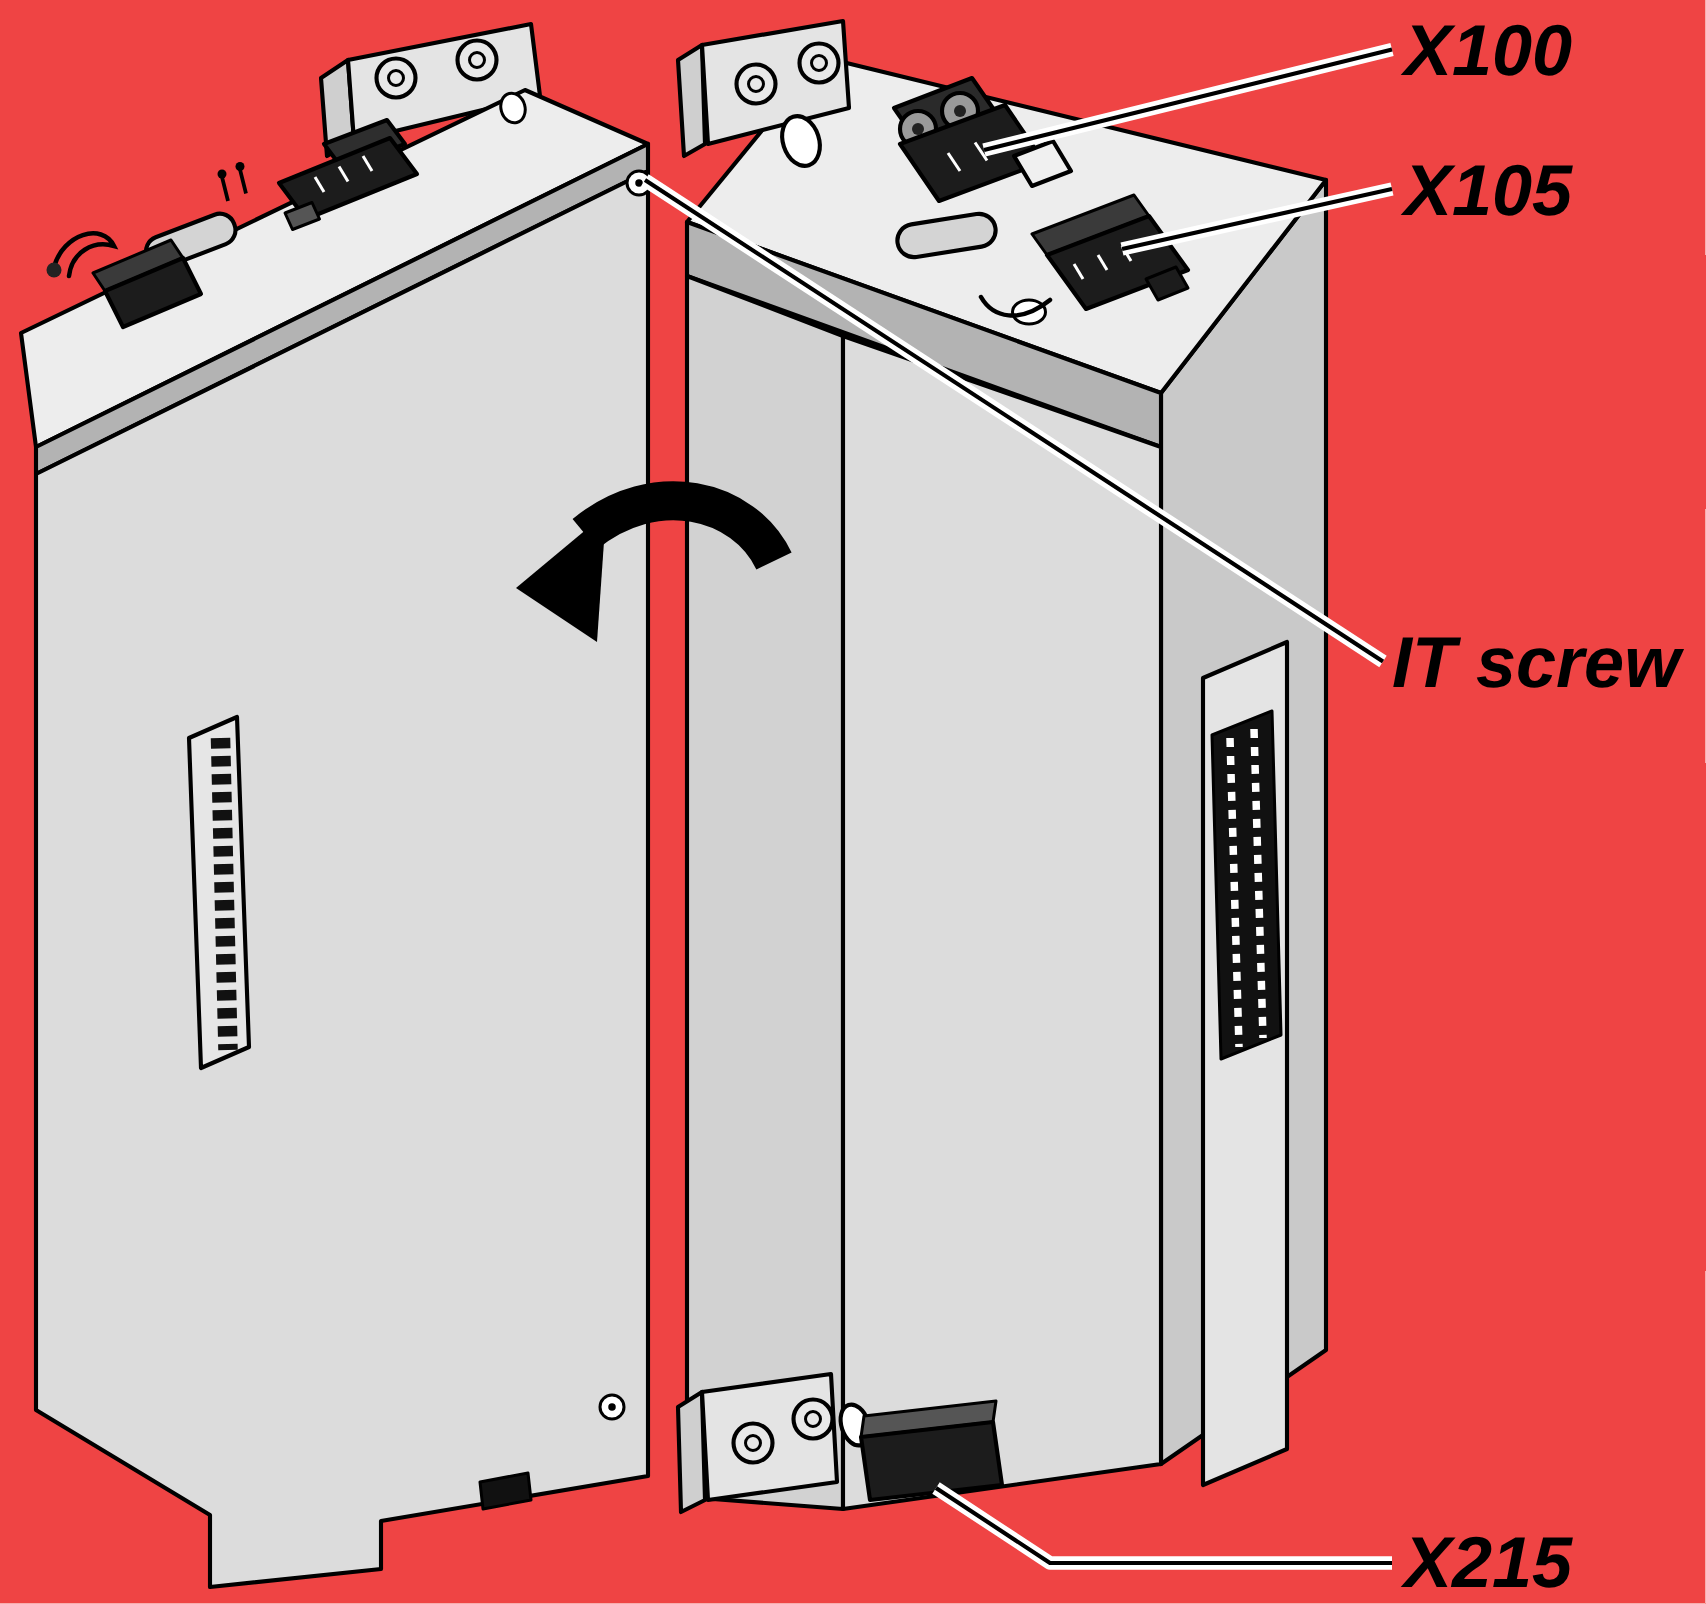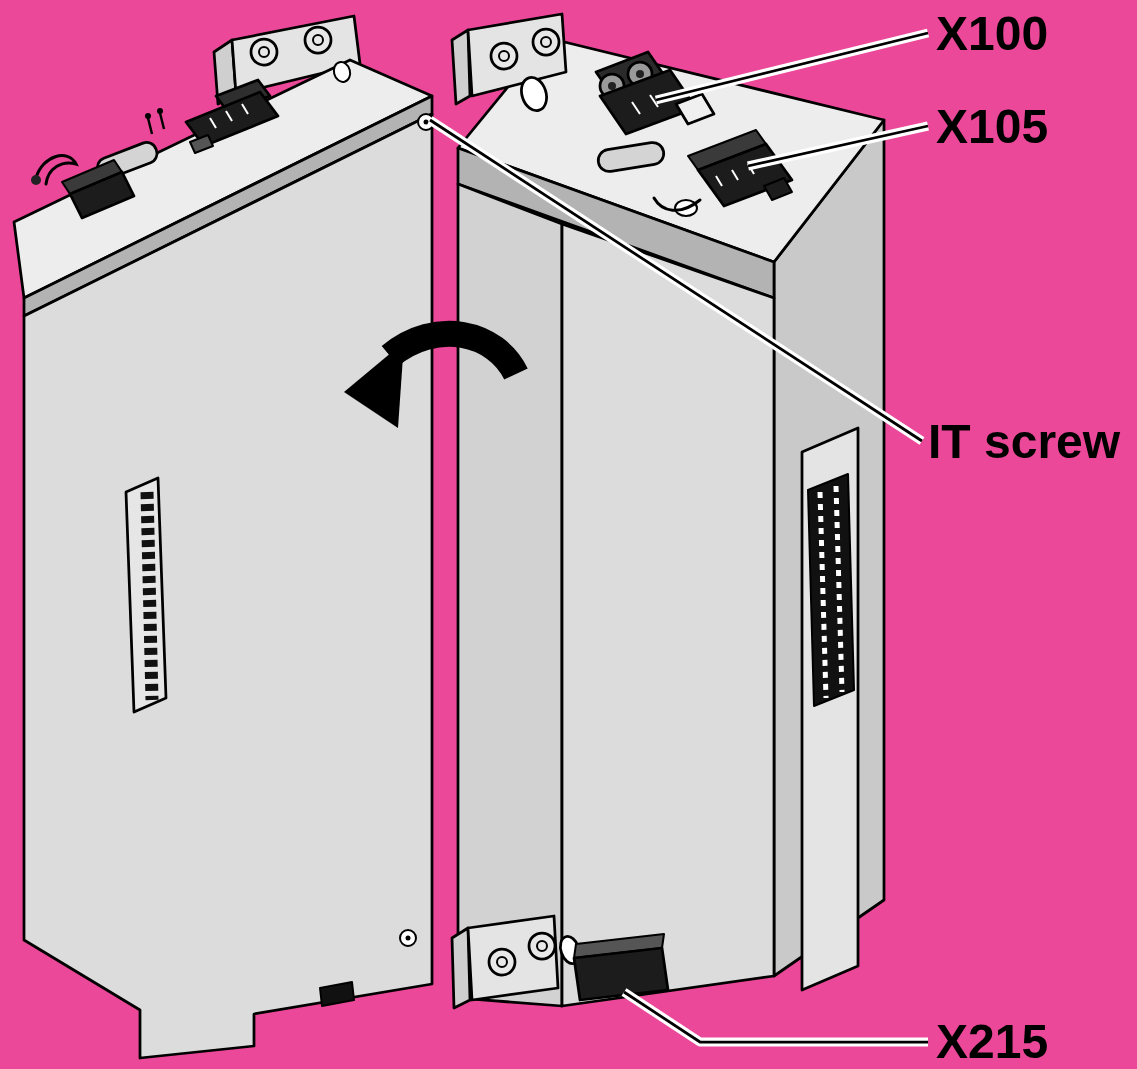--- a/index.html
+++ b/index.html
@@ -1,16 +1,16 @@
 <!DOCTYPE html>
 <html><head>
 <meta charset="utf-8">
 <style>
   html,body{margin:0;padding:0;background:#ffffff;}
-  .stage{position:relative;width:1137px;height:1069px;background:#ec4899;overflow:hidden;}
+  .stage{position:relative;width:1137px;height:1069px;background:#ef4444;overflow:hidden;font-style:italic;}
   svg{display:block;}
   .ol{stroke:#000000;stroke-width:2.75;stroke-linejoin:round;}
   .thin{stroke:#000000;stroke-width:2;stroke-linejoin:round;}
   .leader{stroke:#000000;stroke-width:2.75;fill:none;stroke-linejoin:round;}
   .leader-casing{stroke:#ffffff;stroke-width:9;fill:none;stroke-linejoin:round;}
   .wire{stroke:#000000;stroke-width:3;fill:none;stroke-linecap:round;}
   .tick{stroke:#ffffff;stroke-width:2;}
   .callout-text{font-family:"Liberation Sans",sans-serif;font-weight:700;font-size:48px;fill:#000000;}
 </style>
 </head>

